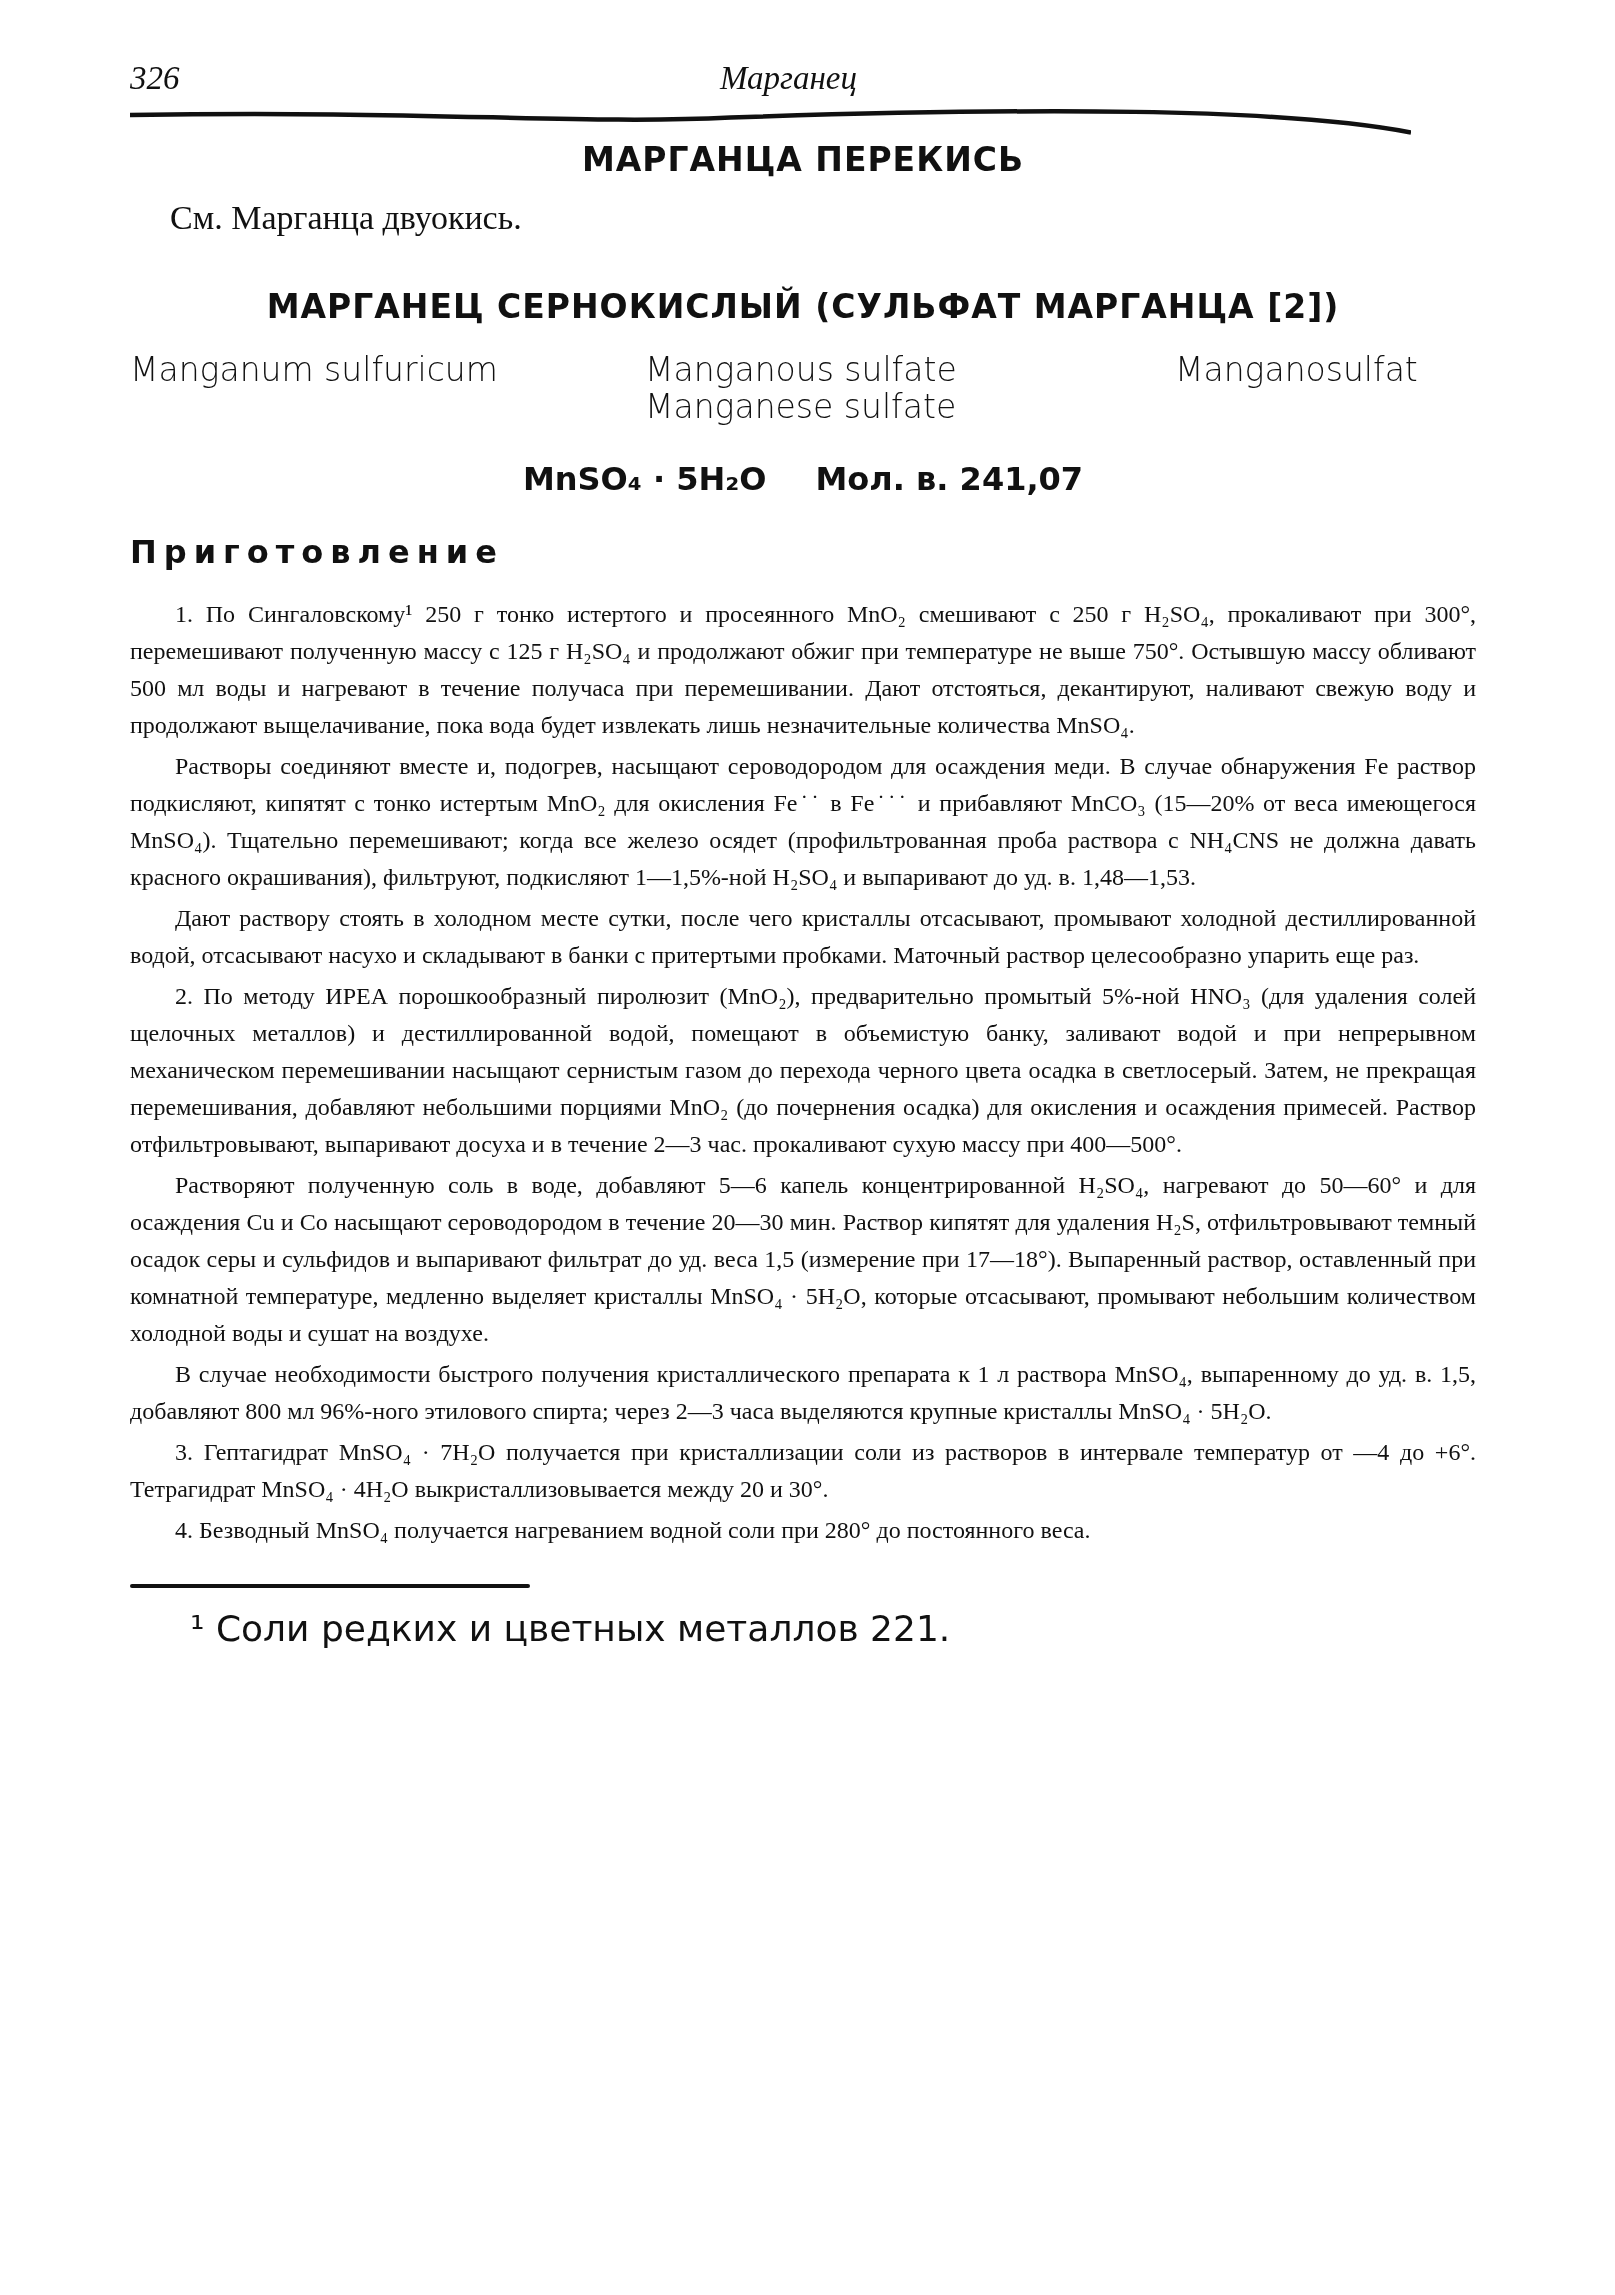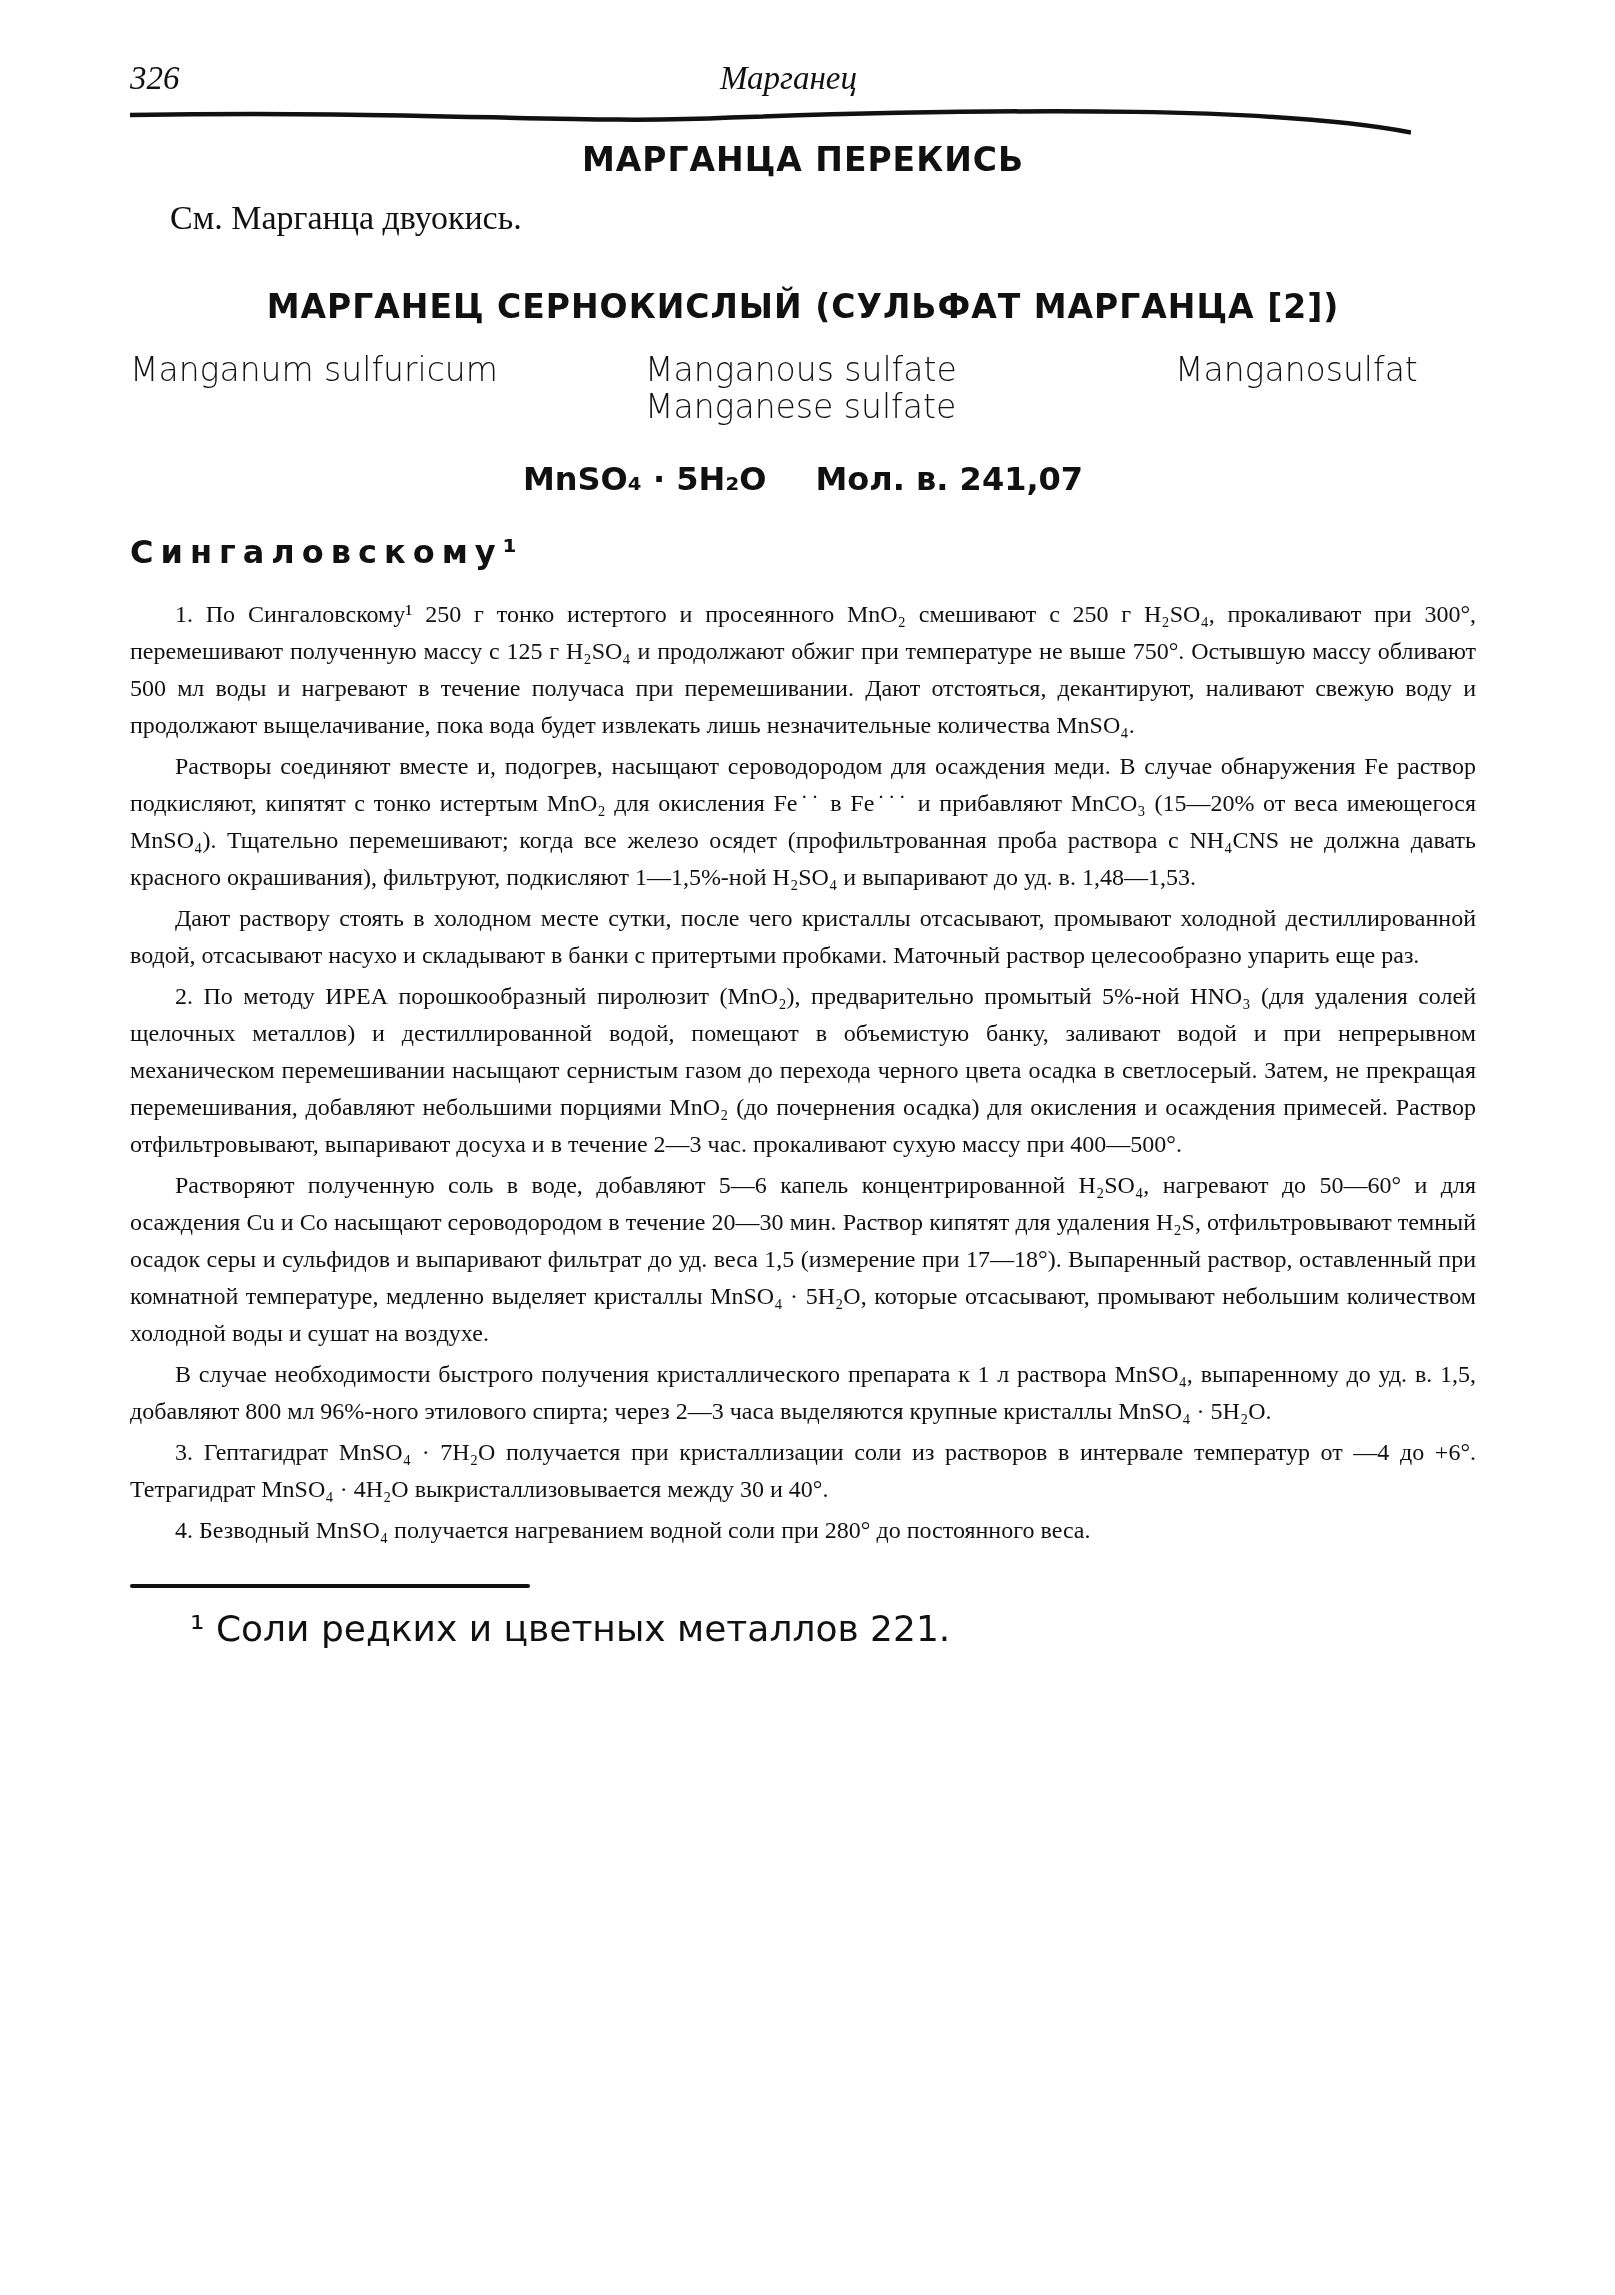--- a/index.html
+++ b/index.html
@@ -47,27 +47,27 @@
       <div>Manganese sulfate</div>
     </div>
     <div class="c3">Manganosulfat</div>
   </div>
 
   <div class="formula">
     <span>MnSO₄ · 5H₂O</span>
     <span>Мол. в. 241,07</span>
   </div>
 
-  <div class="section-title">Сингаловскому¹</div>
+  <div class="section-title">Приготовление</div>
 
   <p class="para">1. По Сингаловскому¹ 250 г тонко истертого и просеянного MnO₂ смешивают с 250 г H₂SO₄, прокаливают при 300°, перемешивают полученную массу с 125 г H₂SO₄ и продолжают обжиг при температуре не выше 750°. Остывшую массу обливают 500 мл воды и нагревают в течение получаса при перемешивании. Дают отстояться, декантируют, наливают свежую воду и продолжают выщелачивание, пока вода будет извлекать лишь незначительные количества MnSO₄.</p>
   <p class="para">Растворы соединяют вместе и, подогрев, насыщают сероводородом для осаждения меди. В случае обнаружения Fe раствор подкисляют, кипятят с тонко истертым MnO₂ для окисления Fe˙˙ в Fe˙˙˙ и прибавляют MnCO₃ (15—20% от веса имеющегося MnSO₄). Тщательно перемешивают; когда все железо осядет (профильтрованная проба раствора с NH₄CNS не должна давать красного окрашивания), фильтруют, подкисляют 1—1,5%-ной H₂SO₄ и выпаривают до уд. в. 1,48—1,53.</p>
   <p class="para">Дают раствору стоять в холодном месте сутки, после чего кристаллы отсасывают, промывают холодной дестиллированной водой, отсасывают насухо и складывают в банки с притертыми пробками. Маточный раствор целесообразно упарить еще раз.</p>
   <p class="para">2. По методу ИРЕА порошкообразный пиролюзит (MnO₂), предварительно промытый 5%-ной HNO₃ (для удаления солей щелочных металлов) и дестиллированной водой, помещают в объемистую банку, заливают водой и при непрерывном механическом перемешивании насыщают сернистым газом до перехода черного цвета осадка в светлосерый. Затем, не прекращая перемешивания, добавляют небольшими порциями MnO₂ (до почернения осадка) для окисления и осаждения примесей. Раствор отфильтровывают, выпаривают досуха и в течение 2—3 час. прокаливают сухую массу при 400—500°.</p>
   <p class="para">Растворяют полученную соль в воде, добавляют 5—6 капель концентрированной H₂SO₄, нагревают до 50—60° и для осаждения Cu и Co насыщают сероводородом в течение 20—30 мин. Раствор кипятят для удаления H₂S, отфильтровывают темный осадок серы и сульфидов и выпаривают фильтрат до уд. веса 1,5 (измерение при 17—18°). Выпаренный раствор, оставленный при комнатной температуре, медленно выделяет кристаллы MnSO₄ · 5H₂O, которые отсасывают, промывают небольшим количеством холодной воды и сушат на воздухе.</p>
   <p class="para">В случае необходимости быстрого получения кристаллического препарата к 1 л раствора MnSO₄, выпаренному до уд. в. 1,5, добавляют 800 мл 96%-ного этилового спирта; через 2—3 часа выделяются крупные кристаллы MnSO₄ · 5H₂O.</p>
-  <p class="para">3. Гептагидрат MnSO₄ · 7H₂O получается при кристаллизации соли из растворов в интервале температур от —4 до +6°. Тетрагидрат MnSO₄ · 4H₂O выкристаллизовывается между 30 и 40°.</p>
+  <p class="para">3. Гептагидрат MnSO₄ · 7H₂O получается при кристаллизации соли из растворов в интервале температур от —4 до +6°. Тетрагидрат MnSO₄ · 4H₂O выкристаллизовывается между 20 и 30°.</p>
   <p class="para">4. Безводный MnSO₄ получается нагреванием водной соли при 280° до постоянного веса.</p>
 
   <div class="footnote-rule"></div>
   <div class="footnote">¹ Соли редких и цветных металлов 221.</div>
 </div>
 
 
 </body></html>

